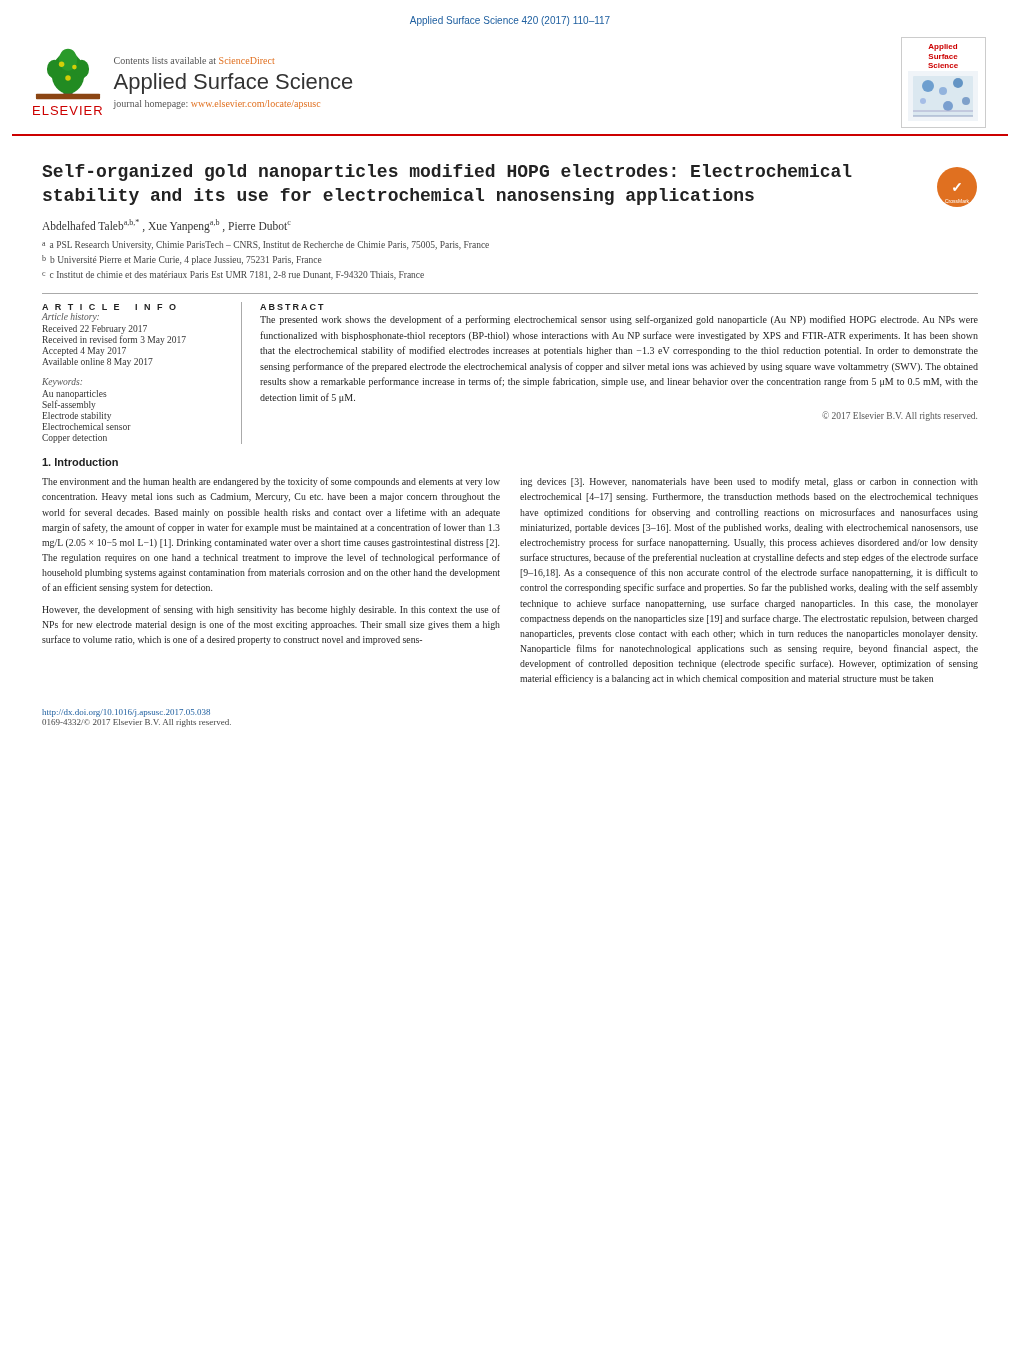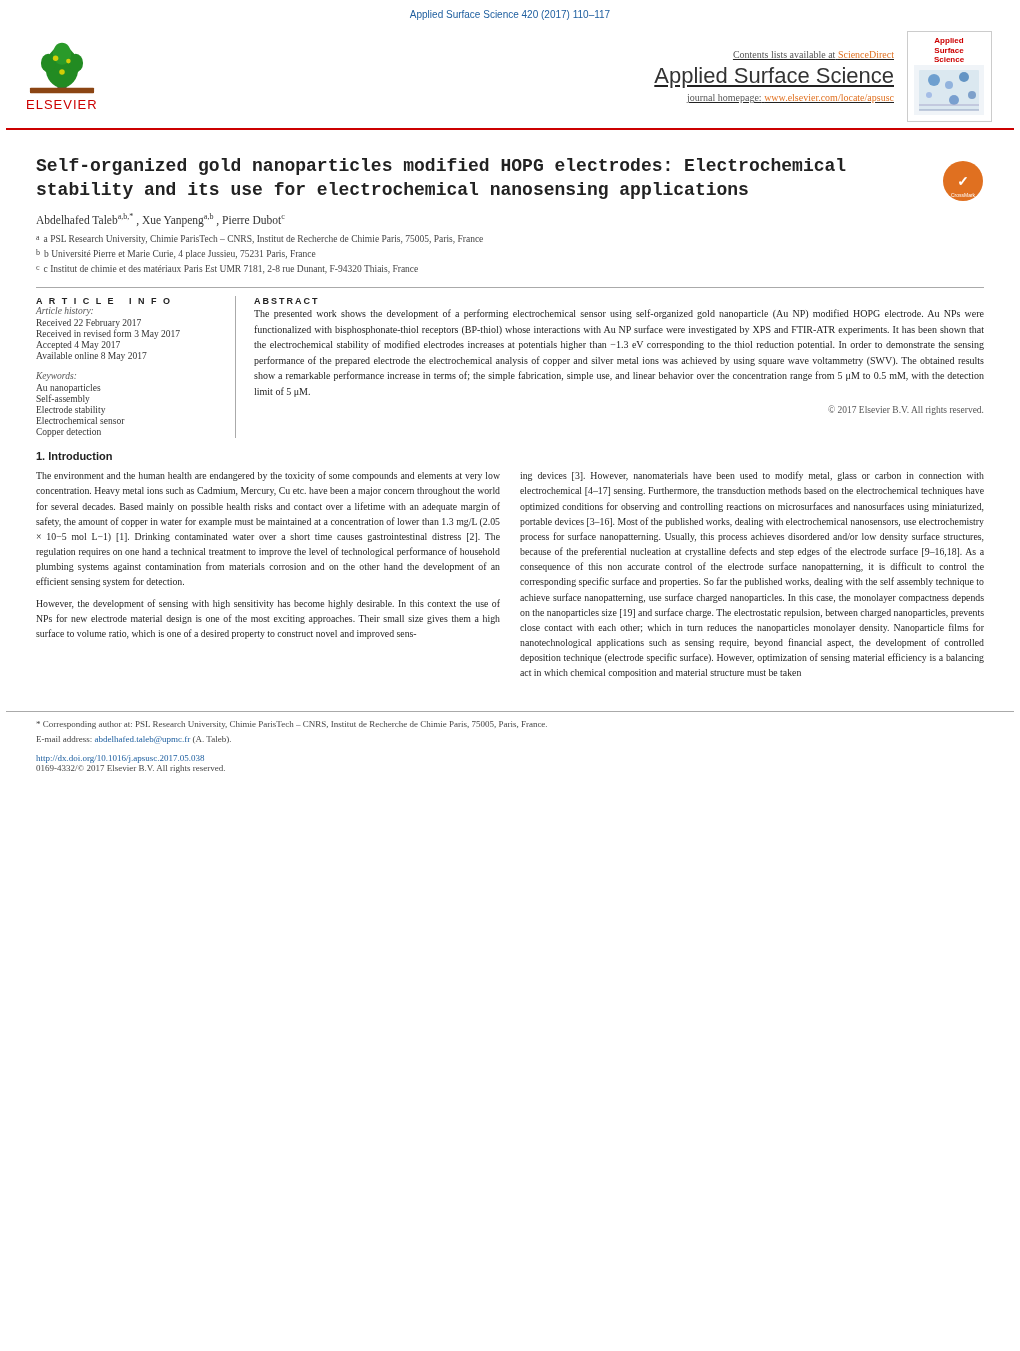--- a/index.html
+++ b/index.html
@@ -6,21 +6,21 @@
     body {
       font-family: 'Times New Roman', Times, serif;
       background: #fff;
       width: 1020px;
       min-height: 1351px;
       font-size: 11px;
       color: #222;
     }
     .page-wrapper {
       width: 1020px;
-      padding: 6px;
+      padding: 12px;
     }
     
     .journal-header {
       border-bottom: 2px solid #c00;
       padding: 8px 20px 6px 20px;
       display: flex;
       align-items: center;
       justify-content: space-between;
     }
     .elsevier-tree {
@@ -30,23 +30,22 @@
     .elsevier-text {
       font-size: 13px;
       font-weight: normal;
       color: #c00;
       letter-spacing: 1px;
       margin-top: 2px;
       font-family: Arial, sans-serif;
     }
     .journal-center {
       flex: 1;
-      text-align: right;
+      text-align: left;
       padding: 0 10px;
-      text-decoration: underline;
     }
     .sciencedirect-link {
       font-size: 10px;
       color: #555;
       margin-bottom: 3px;
     }
     .sciencedirect-link a {
       color: #e07020;
       text-decoration: none;
     }
@@ -372,28 +371,20 @@
         </div>
 
         <div class="body-col">
           <p class="body-para">ing devices [3]. However, nanomaterials have been used to modify metal, glass or carbon in connection with electrochemical [4–17] sensing. Furthermore, the transduction methods based on the electrochemical techniques have optimized conditions for observing and controlling reactions on microsurfaces and nanosurfaces using miniaturized, portable devices [3–16]. Most of the published works, dealing with electrochemical nanosensors, use electrochemistry process for surface nanopatterning. Usually, this process achieves disordered and/or low density surface structures, because of the preferential nucleation at crystalline defects and step edges of the electrode surface [9–16,18]. As a consequence of this non accurate control of the electrode surface nanopatterning, it is difficult to control the corresponding specific surface and properties. So far the published works, dealing with the self assembly technique to achieve surface nanopatterning, use surface charged nanoparticles. In this case, the monolayer compactness depends on the nanoparticles size [19] and surface charge. The electrostatic repulsion, between charged nanoparticles, prevents close contact with each other; which in turn reduces the nanoparticles monolayer density. Nanoparticle films for nanotechnological applications such as sensing require, beyond financial aspect, the development of controlled deposition technique (electrode specific surface). However, optimization of sensing material efficiency is a balancing act in which chemical composition and material structure must be taken</p>
         </div>
       </div>
     </div>
 
   </div>
 
-  <div class="footnote-section">
-    <div class="footnote-text">* Corresponding author at: PSL Research University, Chimie ParisTech – CNRS, Institut de Recherche de Chimie Paris, 75005, Paris, France.</div>
-    <div class="footnote-text">
-      <span>E-mail address:</span>
-      <a class="footnote-link">abdelhafed.taleb@upmc.fr</a>
-      <span>(A. Taleb).</span>
-    </div>
-  </div>
 
   <div class="doi-section">
     <div>
       <a class="footnote-link">http://dx.doi.org/10.1016/j.apsusc.2017.05.038</a>
     </div>
     <div style="color:#444; font-size:9px;">0169-4332/© 2017 Elsevier B.V. All rights reserved.</div>
   </div>
 
 </div>
 

